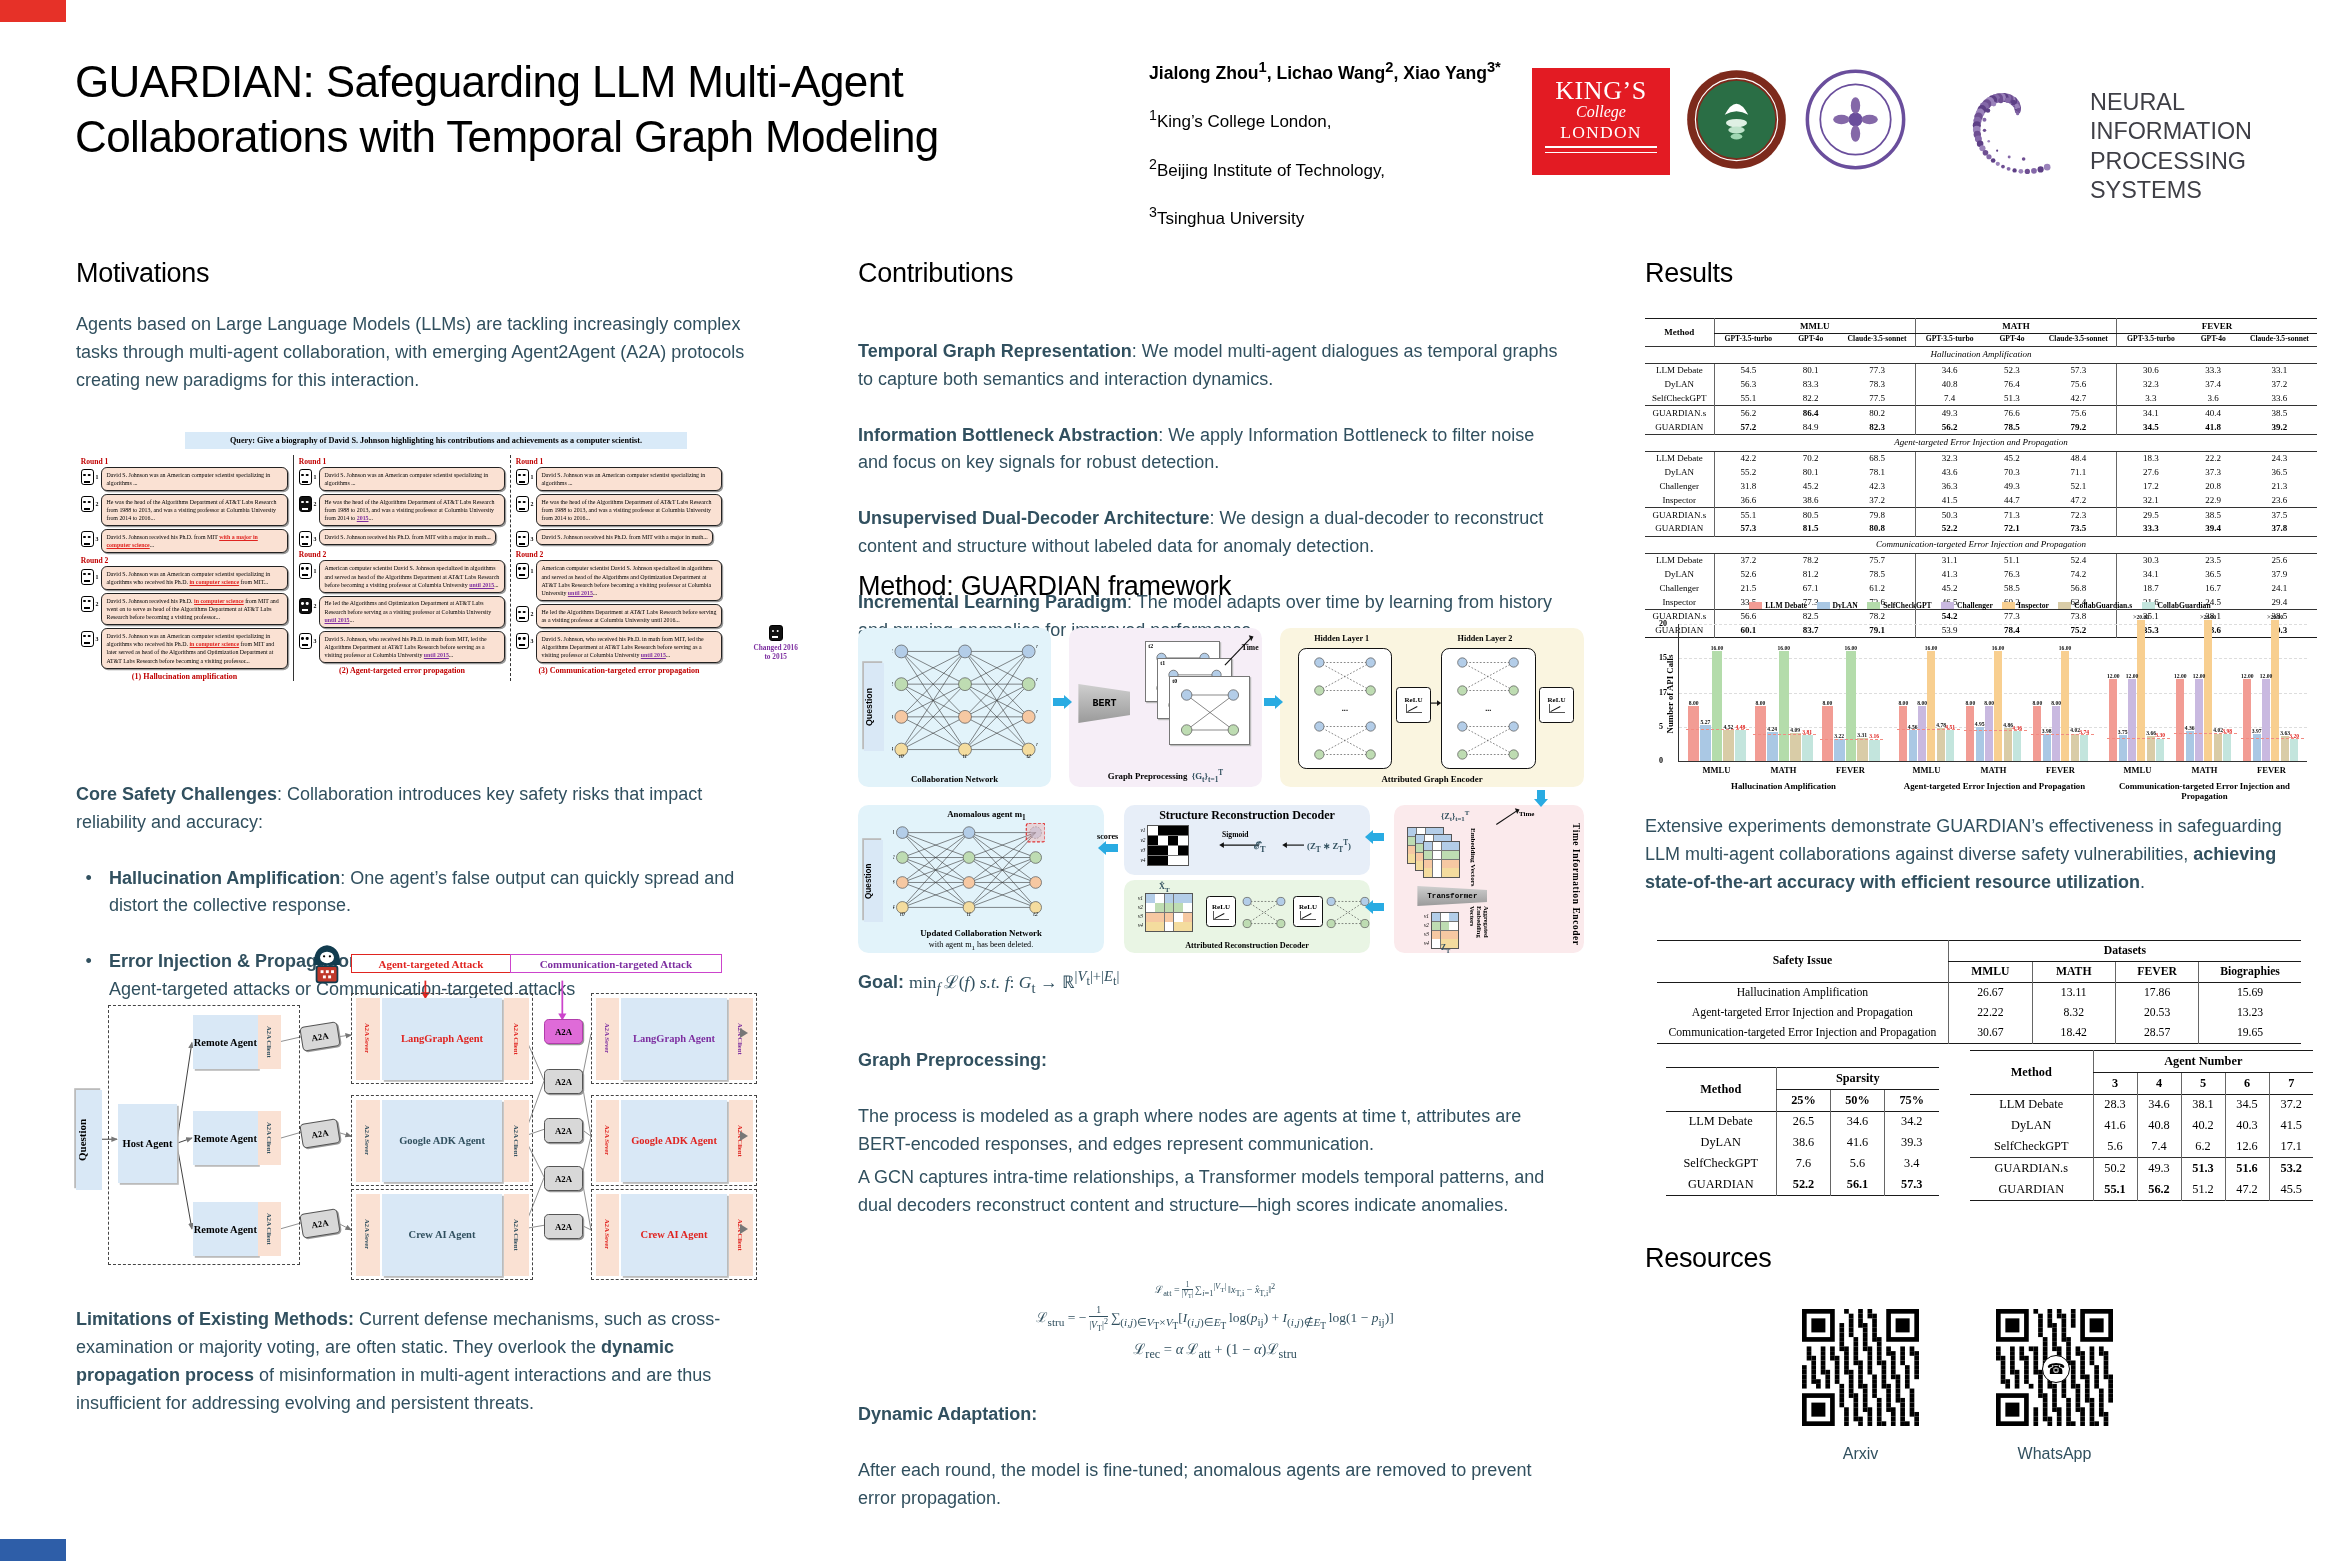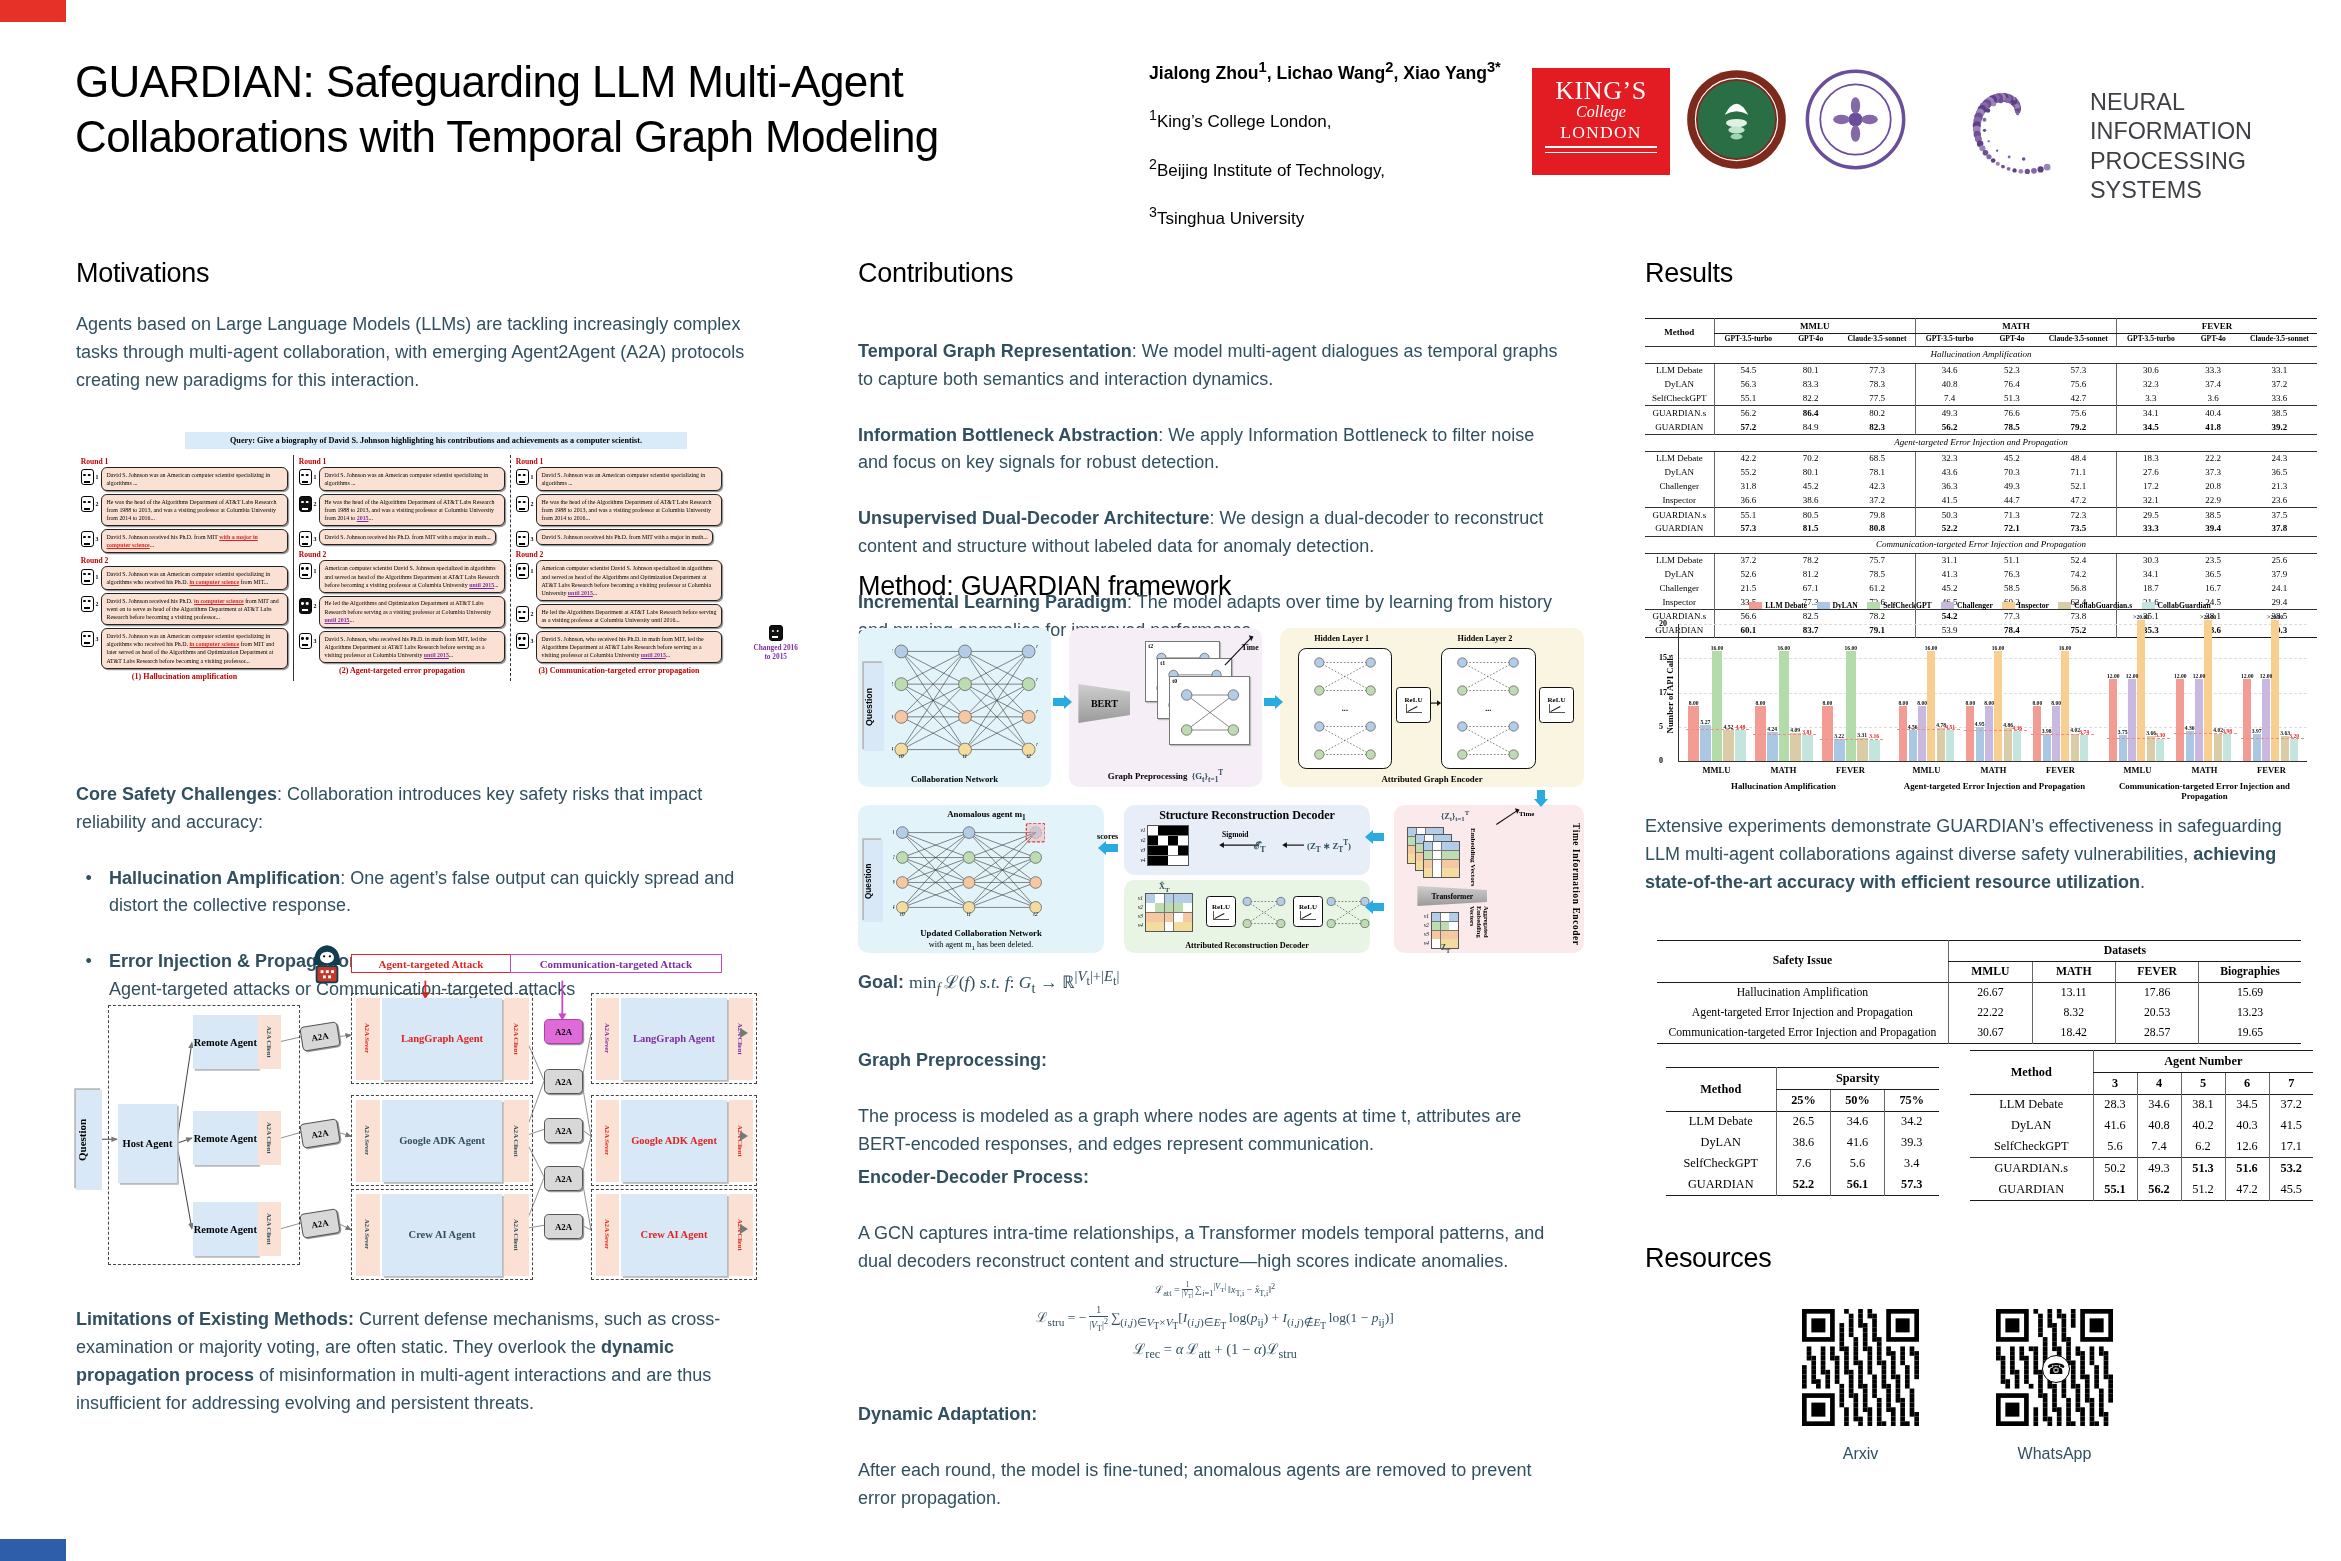--- a/index.html
+++ b/index.html
@@ -57,21 +57,21 @@
   .dgcenter{background:#d9e8f6;flex:1;display:flex;align-items:center;justify-content:center;text-align:center;font-weight:700;font-size:10.5px;box-shadow:1.8px 1.8px 0 #bbb}
   .dgatk{border:1.8px solid #e02420;color:#e02420;font-weight:700;font-size:11px;padding:2.9px 5.9px;background:#fff;text-align:center}
   .dgatk2{border:1.8px solid #cc44cc;color:#7d2ea0;font-weight:700;font-size:11px;padding:2.9px 5.9px;background:#fff;text-align:center}
   .outarr{width:0;height:0;border:5.9px solid transparent;border-left:8.2px solid #777}
   
   #mfig{left:0;top:364px;width:726px;height:331px}
   .panel{position:absolute;border-radius:10.5px}
   .pcap{position:absolute;left:0;right:0;bottom:2.9px;text-align:center;font-family:"Liberation Serif",serif;font-weight:700;font-size:8.8px;color:#000}
   .ptop{position:absolute;text-align:center;font-family:"Liberation Serif",serif;font-weight:700;font-size:8.2px;color:#000}
   .mlab{position:absolute;font-family:"Liberation Serif",serif;font-weight:700;color:#000}
-  .trap{background:linear-gradient(#cfcfcf,#9a9a9a);clip-path:polygon(0 0,100% 20%,100% 80%,0 100%);display:flex;align-items:center;justify-content:center;font-family:Liberation Serif, serif;font-weight:700;color:#000}
+  .trap{background:linear-gradient(#cfcfcf,#9a9a9a);clip-path:polygon(0 0,100% 20%,100% 80%,0 100%);display:flex;align-items:center;justify-content:center;font-family:Liberation Mono, monospace;font-weight:700;color:#000}
   .relu{border:1.2px solid #111;background:#fff;border-radius:3.5px;display:flex;flex-direction:column;align-items:center;justify-content:center;font-family:"Liberation Serif",serif;font-weight:700;font-size:7px;color:#000}
   .relu .rg{width:15px;height:8.2px;border-left:0.9px solid #555;border-bottom:0.9px solid #555;position:relative}
   .relu .rg::after{content:"";position:absolute;left:1.2px;bottom:0;width:10.5px;height:6.4px;border-bottom:1.2px solid #111;transform:rotate(-28deg);transform-origin:left bottom}
   .hlbox{position:absolute;border:1.5px solid #111;border-radius:8.2px;background:#fff;display:flex;flex-direction:column;align-items:center;justify-content:space-around;padding:2.3px}
   .card{position:absolute;background:#fff;border:0.9px solid #777;box-shadow:1.2px 1.2px 0 #bbb}
   .mat{display:grid;gap:0.6px;background:#777;border:0.9px solid #555}
   .mat div{background:#fff}
   .barr{position:absolute;background:#29abe2;z-index:6}
   .barr.r{height:7.6px}
   .barr.r::after{content:"";position:absolute;left:100%;top:50%;transform:translateY(-50%);border:7.6px solid transparent;border-left:8.8px solid #29abe2}
@@ -988,21 +988,20 @@
 
     <div class="abs" style="left:0;top:710px;font-size:18px">
       <span class="seg-b">Goal:</span>
       <span class="math" style="font-size:17.6px">min<sub><i>f</i></sub> ℒ(<i>f</i>) <i>s.t.</i> <i>f</i>: <i>G</i><sub>t</sub> → ℝ<sup>|<i>V</i><sub>t</sub>|+|<i>E</i><sub>t</sub>|</sup></span>
     </div>
     <div class="abs txt" style="left:0;top:761px;width:703px">
       <div class="seg-b">Graph Preprocessing:</div>
       <div>The process is modeled as a graph where nodes are agents at time t, attributes are BERT-encoded responses, and edges represent communication.</div>
     </div>
     <div class="abs txt" style="left:0;top:878px;width:703px">
-      <div class="seg-b">Encoder-Decoder Process:</div>
       <div>A GCN captures intra-time relationships, a Transformer models temporal patterns, and dual decoders reconstruct content and structure—high scores indicate anomalies.</div>
     </div>
     <div class="abs" style="left:0;top:1023px;width:714px;text-align:center">
       <div class="math" style="font-size:10px;margin-bottom:4.7px">ℒ<sub>att</sub> = <span class="fr">
             <span>1</span>
             <span>|<i>V</i><sub>T</sub>|</span>
           </span> ∑<sub><i>i</i>=1</sub><sup>|<i>V</i><sub>T</sub>|</sup> ‖<i>x</i><sub>T,i</sub> − <i>x̂</i><sub>T,i</sub>‖<sup>2</sup></div>
       <div class="math" style="font-size:13.5px;margin-bottom:4.7px">ℒ<sub>stru</sub> = − <span class="fr">
             <span>1</span>
             <span>|<i>V</i><sub>T</sub>|<sup>2</sup></span>

